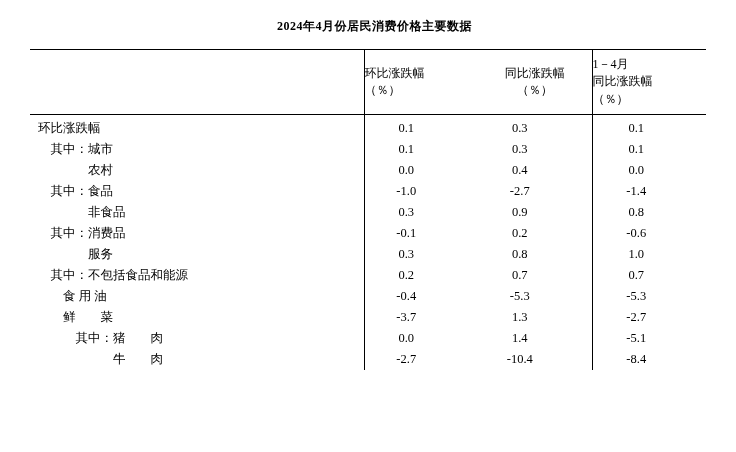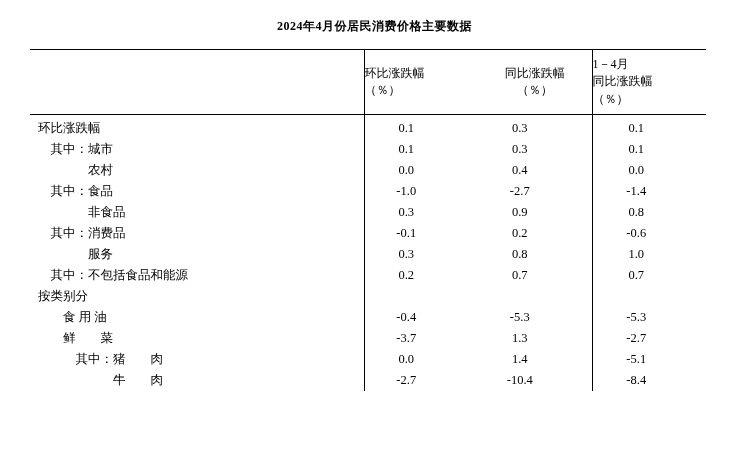--- a/index.html
+++ b/index.html
@@ -169,26 +169,20 @@
           <td class="num yoy">0.8</td>
           <td class="num cum">1.0</td>
         </tr>
         <tr>
           <td class="lab">　其中：不包括食品和能源</td>
           <td class="num mom">0.2</td>
           <td class="num yoy">0.7</td>
           <td class="num cum">0.7</td>
         </tr>
         <tr>
-          <td class="lab">按类别分</td>
-          <td class="num mom"></td>
-          <td class="num yoy"></td>
-          <td class="num cum"></td>
-        </tr>
-        <tr>
           <td class="lab">　　食 用 油</td>
           <td class="num mom">-0.4</td>
           <td class="num yoy">-5.3</td>
           <td class="num cum">-5.3</td>
         </tr>
         <tr>
           <td class="lab">　　鲜　　菜</td>
           <td class="num mom">-3.7</td>
           <td class="num yoy">1.3</td>
           <td class="num cum">-2.7</td>

